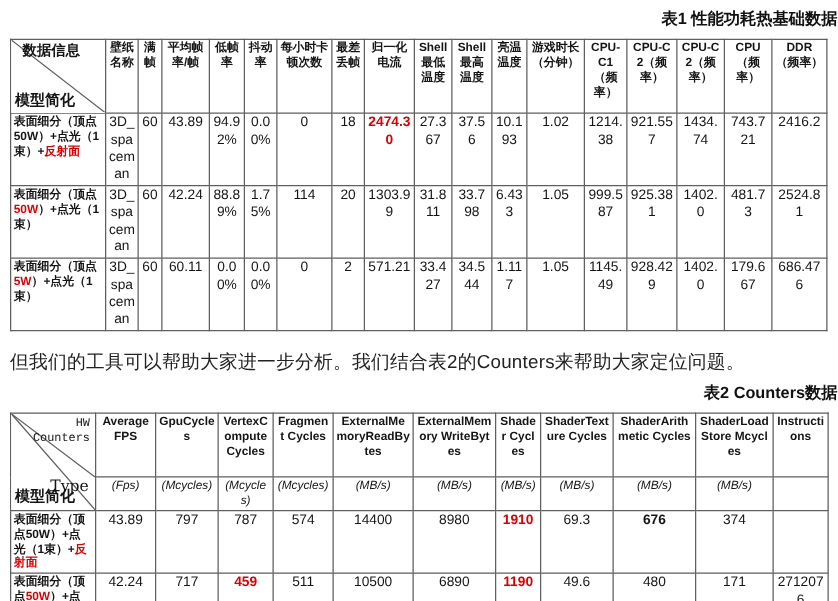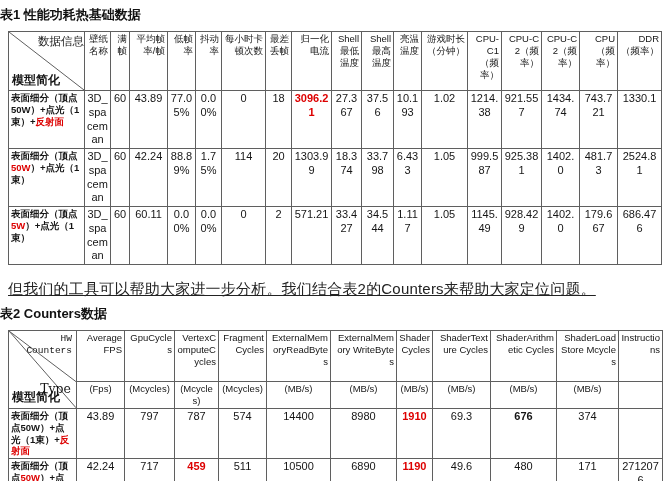--- a/index.html
+++ b/index.html
@@ -2,45 +2,45 @@
 <html><head>
 <meta charset="utf-8">
 <style>
   html,body { margin:0; padding:0; background:#ffffff; }
   body {
     width:670px; height:481px; overflow:hidden;
     font-family:"Liberation Sans","DejaVu Sans",sans-serif;
     color:#151515;
   }
   .page { position:relative; width:670px; height:481px; background:#fff; }
-  .title { text-align:left; font-weight:bold; font-size:13px; color:#111; }
+  .title { text-align:right; font-weight:bold; font-size:13px; color:#111; }
   .t1-title { padding-top:6px; }
   .t2-title { margin-top:6px; }
-  .para { margin:15px 6px 0 8px; font-size:15px; color:#222; letter-spacing:0.2px;text-decoration:underline; }
+  .para { margin:15px 6px 0 8px; font-size:15px; color:#222; letter-spacing:0.2px; }
 
   table.t { border-collapse:collapse; table-layout:fixed; margin:7px 0 0 8px; }
   table.t td {
     border:1px solid #5f5f5f; vertical-align:top; padding:1px 2px;
     line-height:1.25; word-break:break-all; overflow:hidden; background:#fff;
   }
-  .hc  { font-weight:normal; font-size:9.5px; text-align:right; }
+  .hc  { font-weight:bold; font-size:9.5px; text-align:center; }
   .dc  { font-size:11px;  text-align:center; }
   .lbl { font-weight:bold; font-size:9.5px; text-align:left; line-height:1.35; }
   .uc  { font-size:9.5px; text-align:center; font-weight:normal; }
   .red { color:#dd0000; }
   .b   { font-weight:bold; }
 
   .hrow  td { height:56px; }
   .drow  td { height:34px; }
   .h2row td { height:48px; }
-  .urow  td { height:20px; }
+  .urow  td { height:20px;font-style:italic; }
 
   td.corner { position:relative; padding:0 !important; }
   td.corner svg { position:absolute; left:0; top:0; width:100%; height:100%; display:block; }
-  .c-top    { position:absolute; top:2px;  right:0; font-weight:normal; font-size:11.5px; }
+  .c-top    { position:absolute; top:2px;  right:20px; font-weight:bold; font-size:11.5px; }
   .c-bottom { position:absolute; bottom:2px; left:3px; font-weight:bold; font-size:12px; }
   .c2-top    { position:absolute; top:2px; right:4px; font-weight:normal; font-size:9.5px;
                font-family:"Liberation Mono","DejaVu Sans Mono",monospace;
                white-space:pre-line; text-align:right; line-height:1.3; }
   .c2-mid    { position:absolute; top:50px; right:5px; font-size:12.5px;
                font-family:"DejaVu Serif","Liberation Serif",serif; }
   .c2-bottom { position:absolute; bottom:3px; left:3px; font-weight:bold; font-size:12px; }
 </style>
 </head>
 <body>
@@ -95,46 +95,46 @@
       <td class="hc">CPU-C2（频率）</td>
       <td class="hc">CPU-C2（频率）</td>
       <td class="hc">CPU（频率）</td>
       <td class="hc">DDR（频率）</td>
     </tr>
     <tr class="drow">
       <td class="lbl"><span>表面细分（顶点50W）+点光（1束）+</span><span class="red">反射面</span><span></span></td>
       <td class="dc">3D_spaceman</td>
       <td class="dc">60</td>
       <td class="dc">43.89</td>
-      <td class="dc">77.05%</td>
+      <td class="dc">94.92%</td>
       <td class="dc">0.00%</td>
       <td class="dc">0</td>
       <td class="dc">18</td>
-      <td class="dc red b">3096.21</td>
+      <td class="dc red b">2474.30</td>
       <td class="dc">27.367</td>
       <td class="dc">37.56</td>
       <td class="dc">10.193</td>
       <td class="dc">1.02</td>
       <td class="dc">1214.38</td>
       <td class="dc">921.557</td>
       <td class="dc">1434.74</td>
       <td class="dc">743.721</td>
-      <td class="dc">1330.1</td>
+      <td class="dc">2416.2</td>
     </tr>
     <tr class="drow">
       <td class="lbl"><span>表面细分（顶点</span><span class="red">50W</span><span>）+点光（1束）</span></td>
       <td class="dc">3D_spaceman</td>
       <td class="dc">60</td>
       <td class="dc">42.24</td>
       <td class="dc">88.89%</td>
       <td class="dc">1.75%</td>
       <td class="dc">114</td>
       <td class="dc">20</td>
       <td class="dc">1303.99</td>
-      <td class="dc">18.374</td>
+      <td class="dc">31.811</td>
       <td class="dc">33.798</td>
       <td class="dc">6.433</td>
       <td class="dc">1.05</td>
       <td class="dc">999.587</td>
       <td class="dc">925.381</td>
       <td class="dc">1402.0</td>
       <td class="dc">481.73</td>
       <td class="dc">2524.81</td>
     </tr>
     <tr class="drow">

